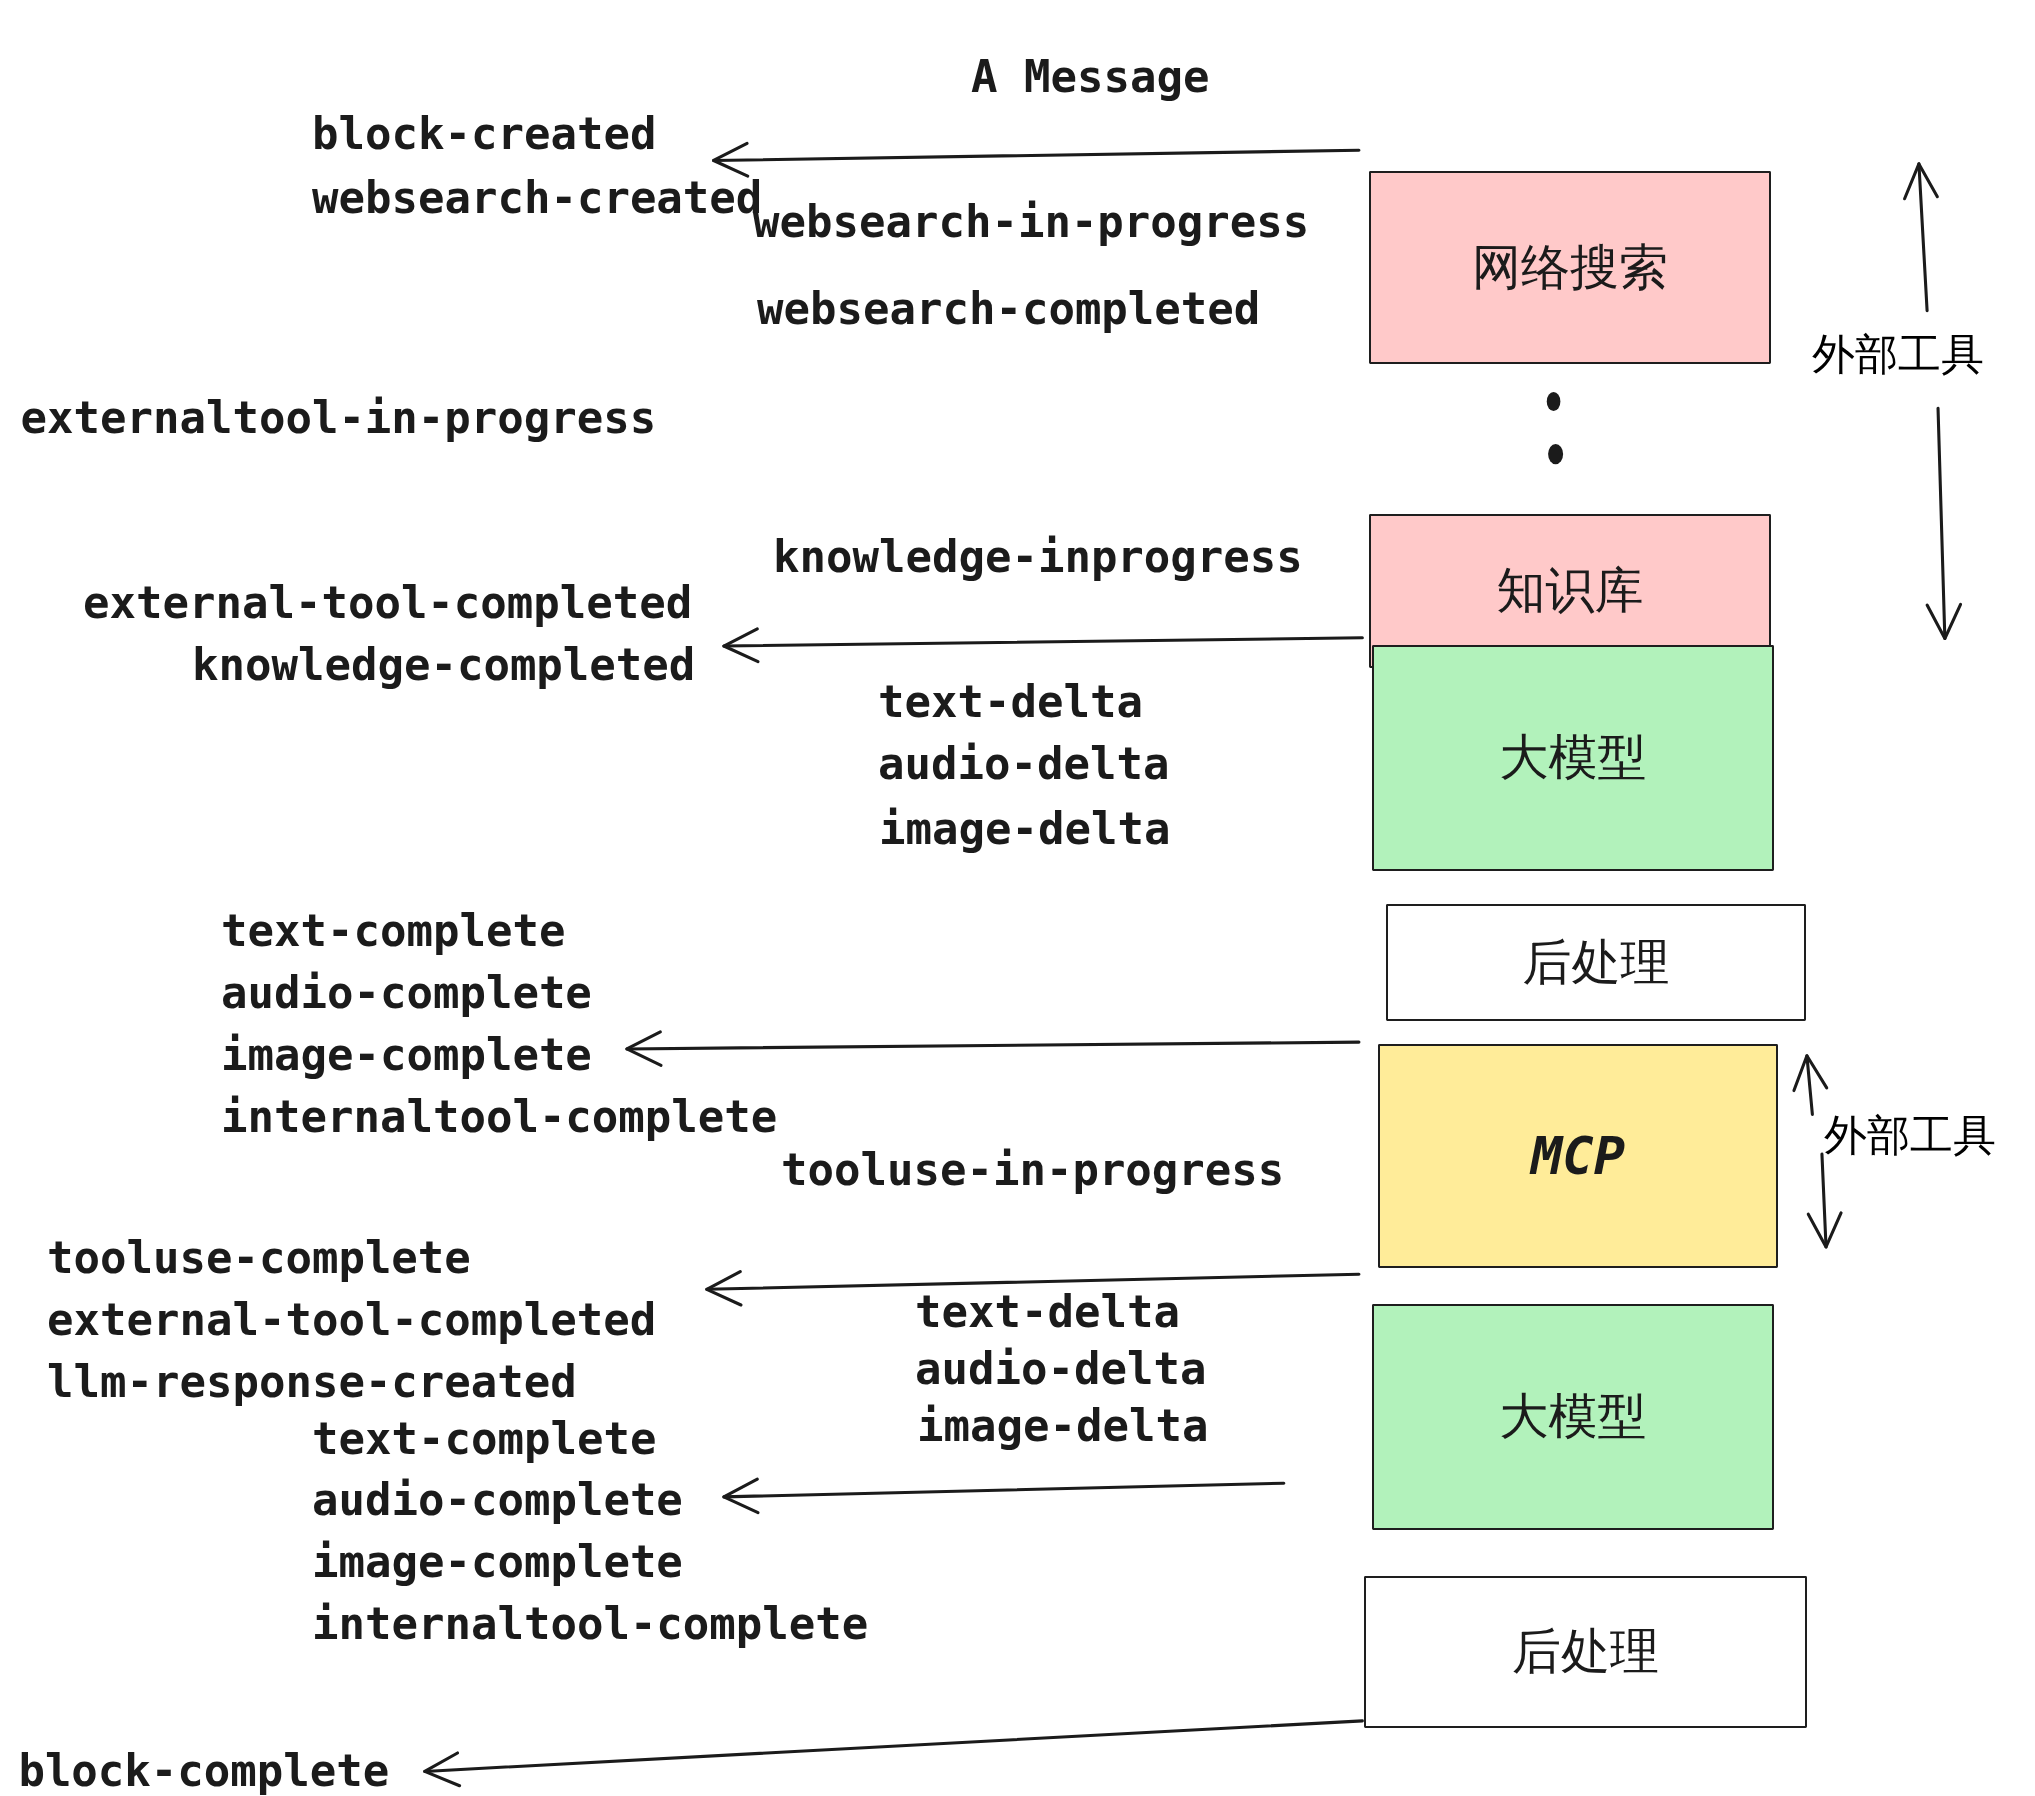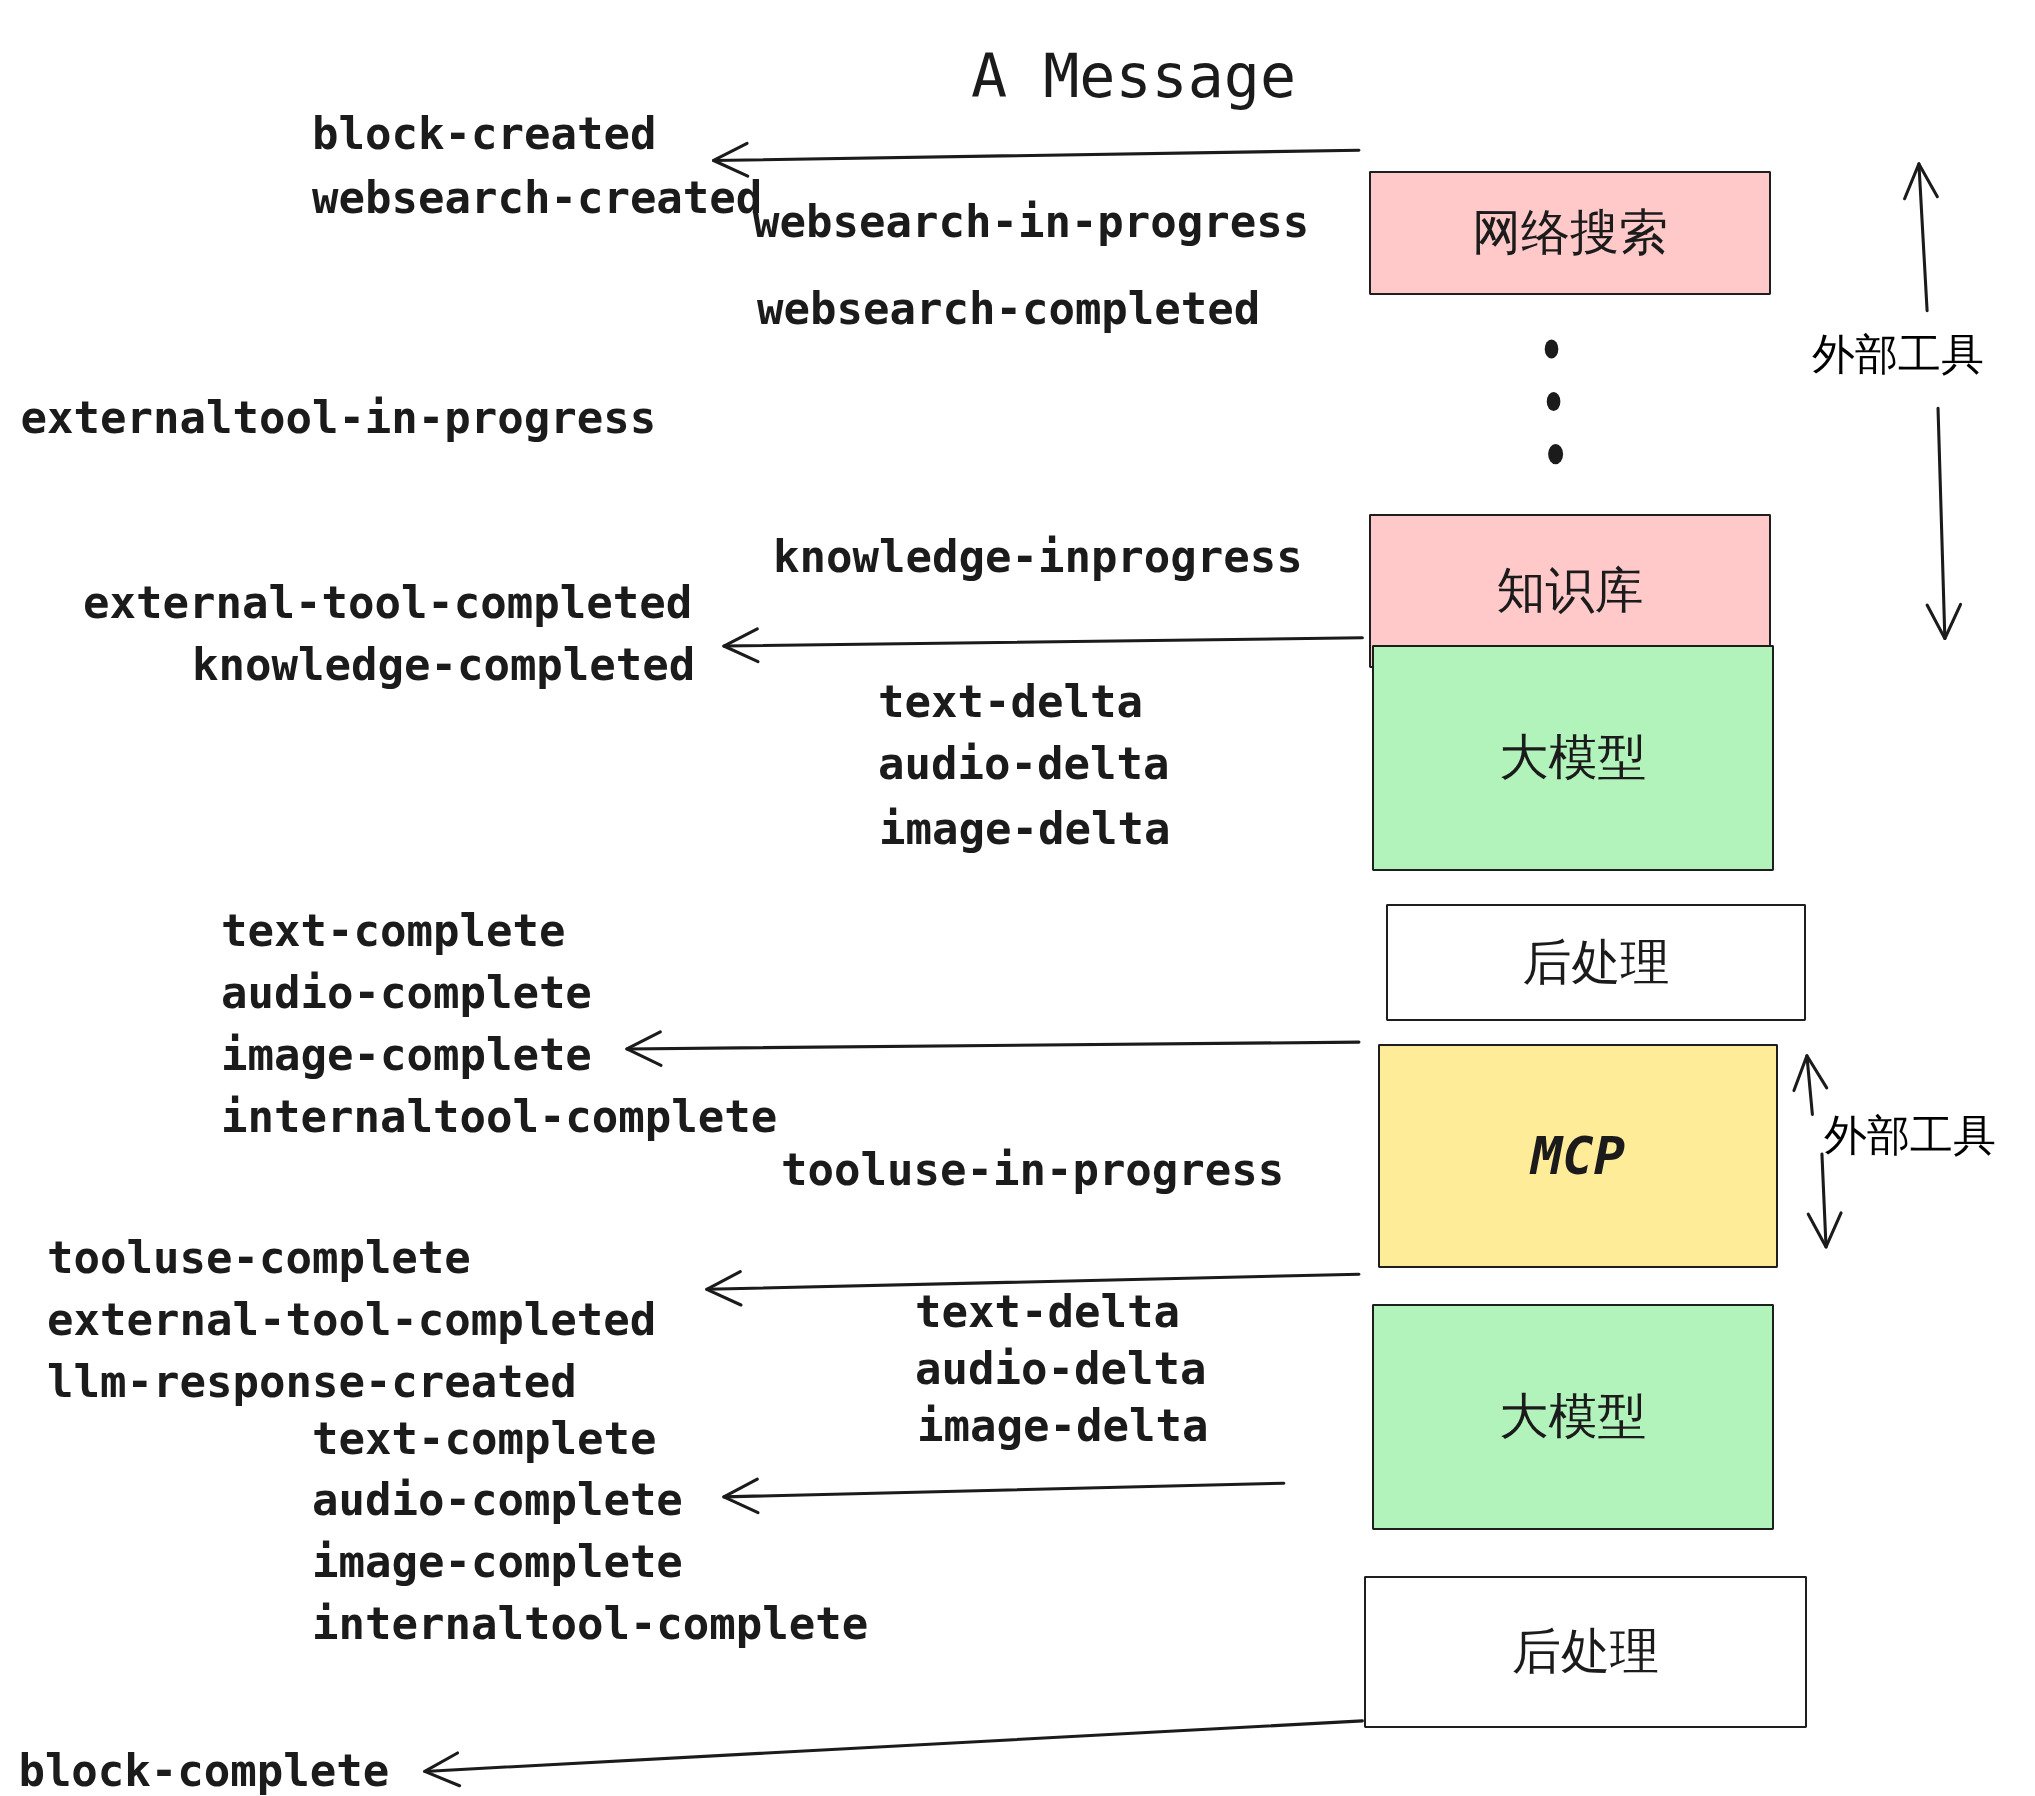--- a/index.html
+++ b/index.html
@@ -9,21 +9,21 @@
     color:#1b1b1b;overflow:hidden;
   }
   .overlay{position:absolute;left:0;top:0;width:2035px;height:1796px;pointer-events:none;}
   .ev{
     position:absolute;white-space:nowrap;
     font-size:44px;font-weight:600;line-height:61px;height:61px;
     letter-spacing:0;
   }
   .title{
     position:absolute;white-space:nowrap;
-    font-size:60px;font-weight:400;line-height:61px;height:61px;
+    font-size:44px;font-weight:700;line-height:61px;height:61px;
   }
   .box{
     position:absolute;box-sizing:border-box;border:2.7px solid #1e1e1e;border-radius:1.4px;
     display:flex;align-items:center;justify-content:center;
   }
   .box .blabel{
     font-family:"Liberation Sans","DejaVu Sans",sans-serif;
     font-size:49px;font-weight:400;color:#1b1b1b;white-space:nowrap;
   }
   .box .blabel-mono{
@@ -126,21 +126,21 @@
   <div class="ev" style="left:757px;top:278px">websearch-completed</div>
   <div class="ev" style="left:773px;top:526px">knowledge-inprogress</div>
   <div class="ev" style="left:878px;top:671px">text-delta</div>
   <div class="ev" style="left:878px;top:733px">audio-delta</div>
   <div class="ev" style="left:879px;top:798px">image-delta</div>
   <div class="ev" style="left:781px;top:1139px">tooluse-in-progress</div>
   <div class="ev" style="left:915px;top:1281px">text-delta</div>
   <div class="ev" style="left:915px;top:1338px">audio-delta</div>
   <div class="ev" style="left:917px;top:1395px">image-delta</div>
 
-  <div class="box" style="left: 1369px; top: 171px; width: 402px; height: 124px; background-color: rgb(255, 201, 201);">
+  <div class="box" style="left: 1369px; top: 171px; width: 402px; height: 193px; background-color: rgb(255, 201, 201);">
     <span class="blabel">网络搜索</span>
   </div>
 
   <div class="box" style="left: 1369px; top: 514px; width: 402px; height: 154px; background-color: rgb(255, 201, 201);">
     <span class="blabel">知识库</span>
   </div>
 
   <div class="box" style="left: 1372px; top: 645px; width: 402px; height: 226px; background-color: rgb(178, 242, 187);">
     <span class="blabel">大模型</span>
   </div>

